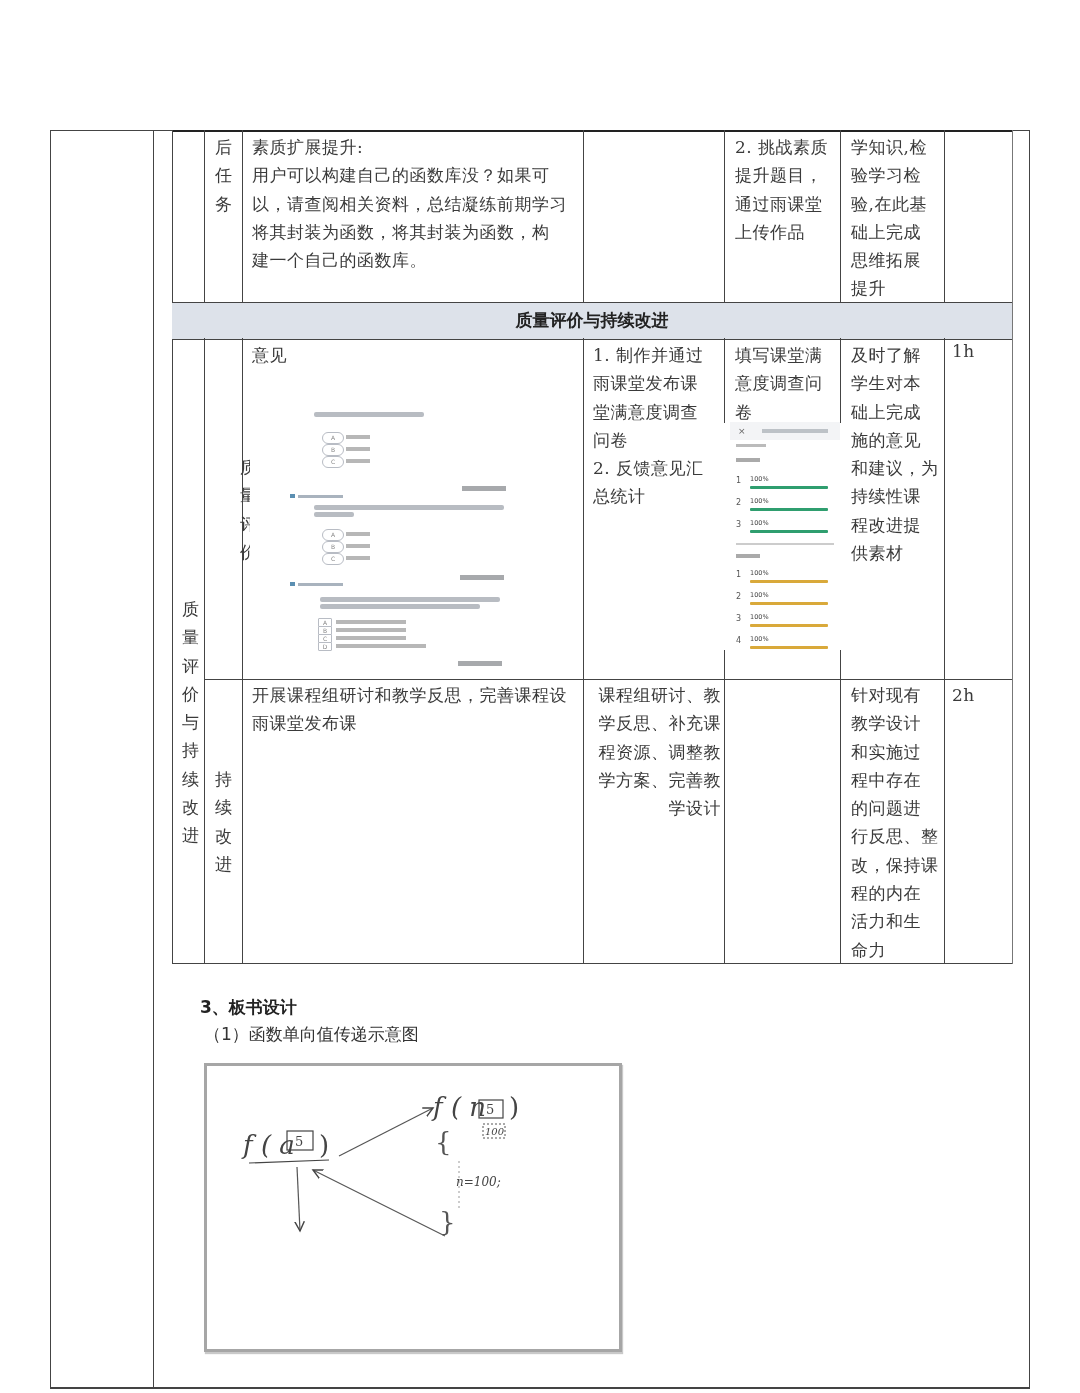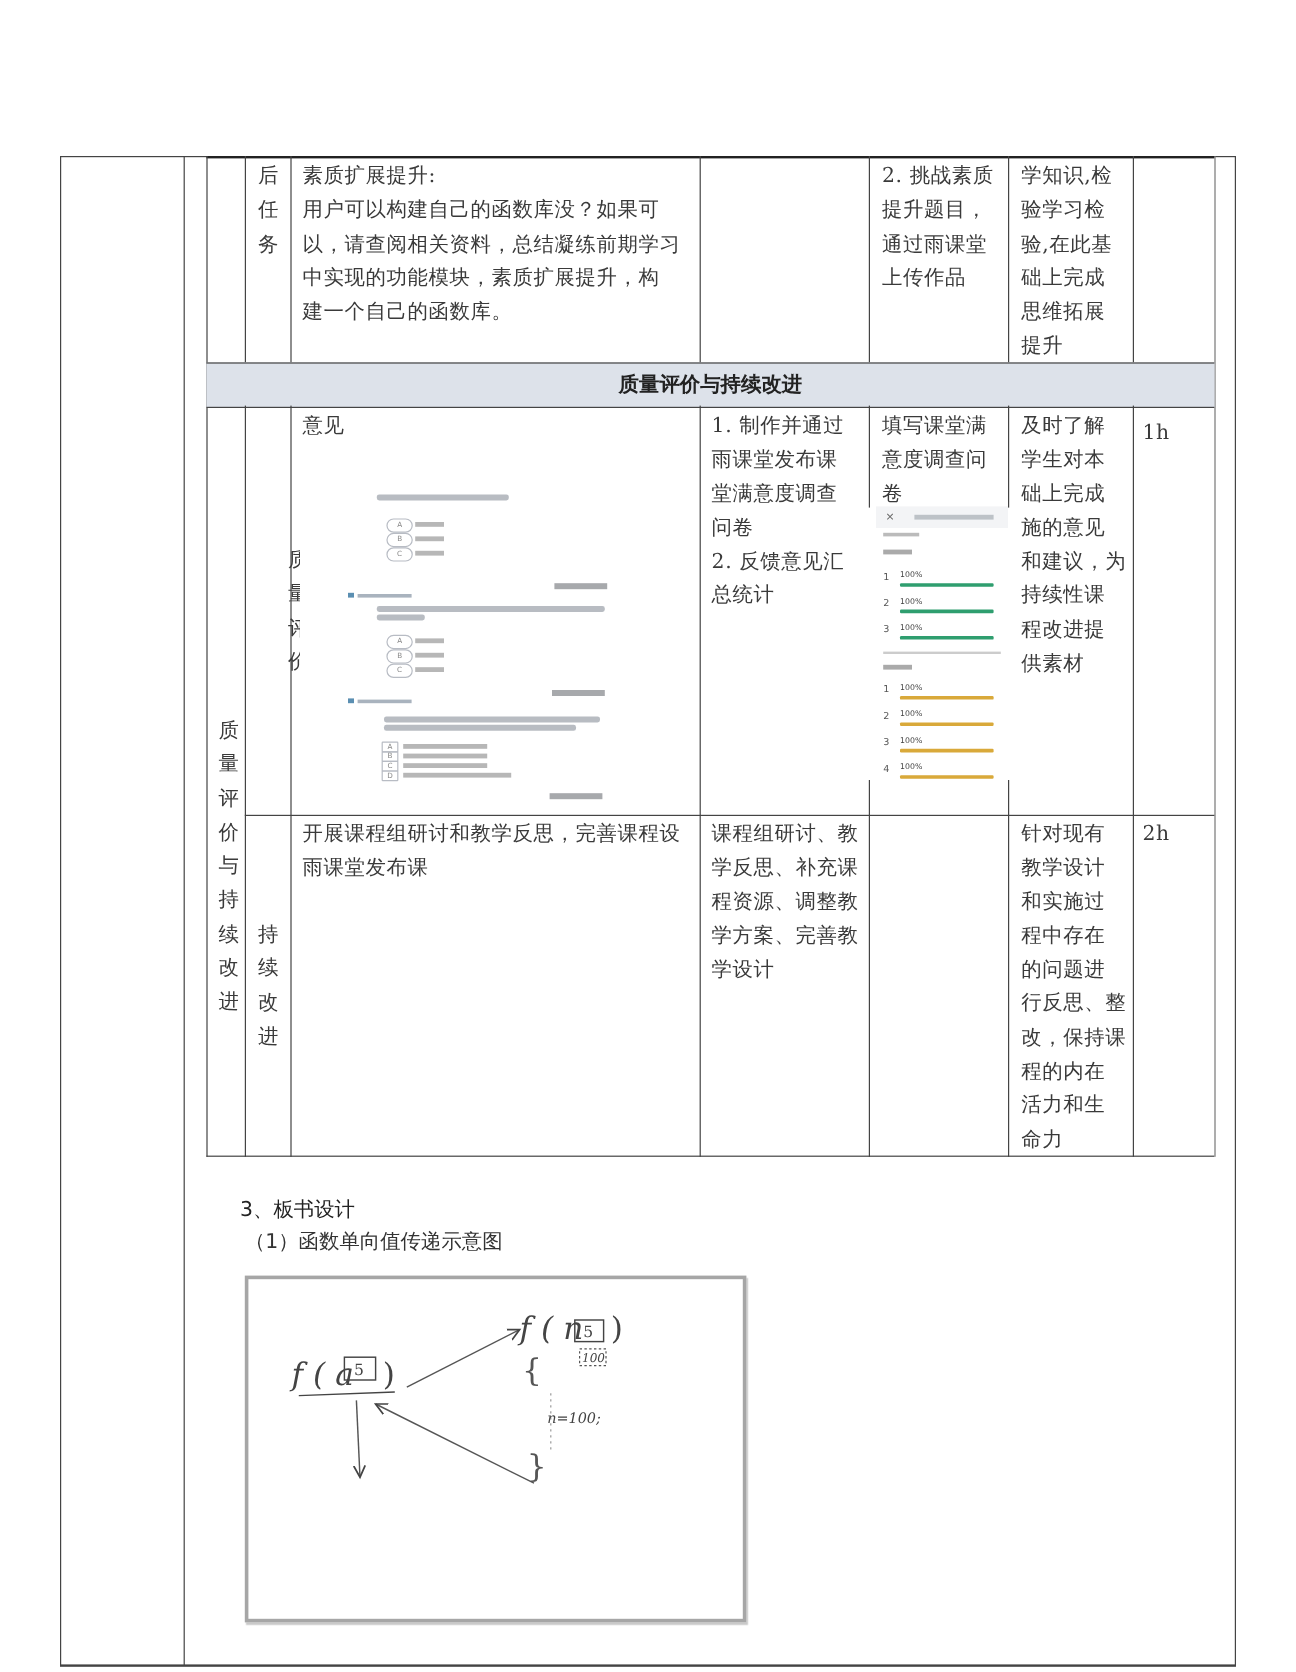--- a/index.html
+++ b/index.html
@@ -6,21 +6,21 @@
   body { width:1080px; height:1393px; position:relative; overflow:hidden;
          font-family:"DejaVu Serif","Liberation Serif",serif; color:#333; }
   .line-v { position:absolute; width:1px; background:#444; }
   .line-h { position:absolute; height:1px; background:#444; }
   .cell-text { position:absolute; font-size:17px; line-height:28.3px; color:#3a3a3a; letter-spacing:0.5px; }
   .vert { position:absolute; font-size:17px; line-height:28.3px; color:#3a3a3a; width:20px; text-align:right; }
   .band { position:absolute; left:172px; top:302px; width:840px; height:36px; background:#dde2ea;
           border-top:1px solid #444; border-bottom:1px solid #444; }
   .band-title { position:absolute; left:0; right:0; top:6px; text-align:center; font-family:"DejaVu Sans","Liberation Sans",sans-serif;
                 font-weight:bold; font-size:17px; color:#222; }
-  .section-h { position:absolute; font-family:"DejaVu Sans","Liberation Sans",sans-serif; font-weight:normal; font-size:17px; color:#222; }
+  .section-h { position:absolute; font-family:"DejaVu Sans","Liberation Sans",sans-serif; font-weight:bold; font-size:17px; color:#222; }
   .section-sub { position:absolute; font-family:"DejaVu Sans","Liberation Sans",sans-serif; font-size:17px; color:#333; }
   
   .survey { position:absolute; left:250px; top:402px; width:328px; height:270px; background:#fff; }
   .sq { position:absolute; height:5px; background:#9aa0a8; border-radius:2px; opacity:0.7; }
   .opt { position:absolute; width:20px; height:10px; border:1px solid #b8bcc4; border-radius:6px; font-size:6px; line-height:10px; text-align:center; color:#888; font-family:"DejaVu Sans",sans-serif; }
   .opt.sq-box { border-radius:1px; }
   .opt-text { position:absolute; height:4px; background:#999; opacity:0.7; }
   .grey-btn { position:absolute; width:44px; height:5px; background:#a7a9ac; }
   .marker { position:absolute; width:5px; height:4px; background:#5b8fb2; }
   .marker-text { position:absolute; height:3px; width:45px; background:#a9b3be; }
@@ -70,21 +70,21 @@
 <div class="line-v" style="left:944px; top:338px; height:626px;"></div>
 <div class="line-h" style="left:204px; top:679px; width:808px;"></div>
 
 <div class="vert" style="left:212px; top:133px;">
   <div style="width:20px; word-break:break-all;">后任务</div>
 </div>
 <div class="cell-text" style="left:252px; top:133px; width:330px;">
   <div>素质扩展提升:</div>
   <div>用户可以构建自己的函数库没？如果可</div>
   <div>以，请查阅相关资料，总结凝练前期学习</div>
-  <div>中实现的功能模块，素质扩展提升，构</div>
+  <div>将其封装为函数，将其封装为函数，构</div>
   <div>建一个自己的函数库。</div>
 </div>
 <div class="cell-text" style="left:735px; top:133px; width:105px;">
   <div>2. 挑战素质</div>
   <div>提升题目，</div>
   <div>通过雨课堂</div>
   <div>上传作品</div>
 </div>
 <div class="cell-text" style="left:851px; top:133px; width:92px;">
   <div>学知识,检</div>
@@ -208,30 +208,30 @@
 <div class="cell-text" style="left:851px; top:341px; width:92px;">
   <div>及时了解</div>
   <div>学生对本</div>
   <div>础上完成</div>
   <div>施的意见</div>
   <div>和建议，为</div>
   <div>持续性课</div>
   <div>程改进提</div>
   <div>供素材</div>
 </div>
-<div class="cell-text" style="left:952px; top:347px; width:55px;">1h</div>
+<div class="cell-text" style="left:952px; top:337px; width:55px;">1h</div>
 
 <div class="vert" style="left:212px; top:765px;">
   <div style="width:20px; word-break:break-all;">持续改进</div>
 </div>
 <div class="cell-text" style="left:252px; top:681px; width:330px;">
   <div>开展课程组研讨和教学反思，完善课程设</div>
   <div>雨课堂发布课</div>
 </div>
-<div class="cell-text" style="left:593px; top:681px; width:128px;">
+<div class="cell-text" style="left:593px; top:681px; width:128px;text-align:right;">
   <div>课程组研讨、教</div>
   <div>学反思、补充课</div>
   <div>程资源、调整教</div>
   <div>学方案、完善教</div>
   <div>学设计</div>
 </div>
 <div class="cell-text" style="left:851px; top:681px; width:92px;">
   <div>针对现有</div>
   <div>教学设计</div>
   <div>和实施过</div>

